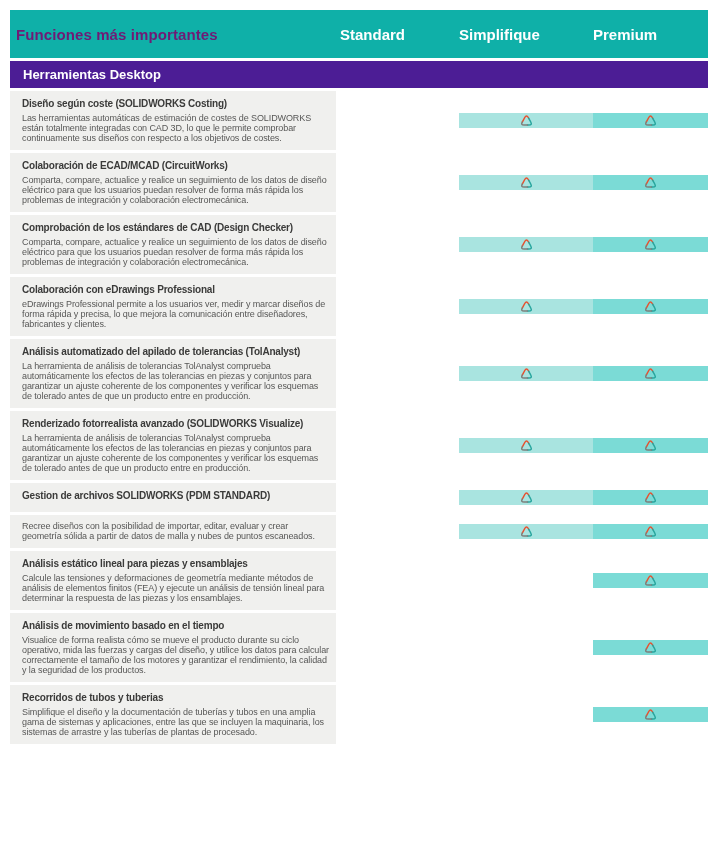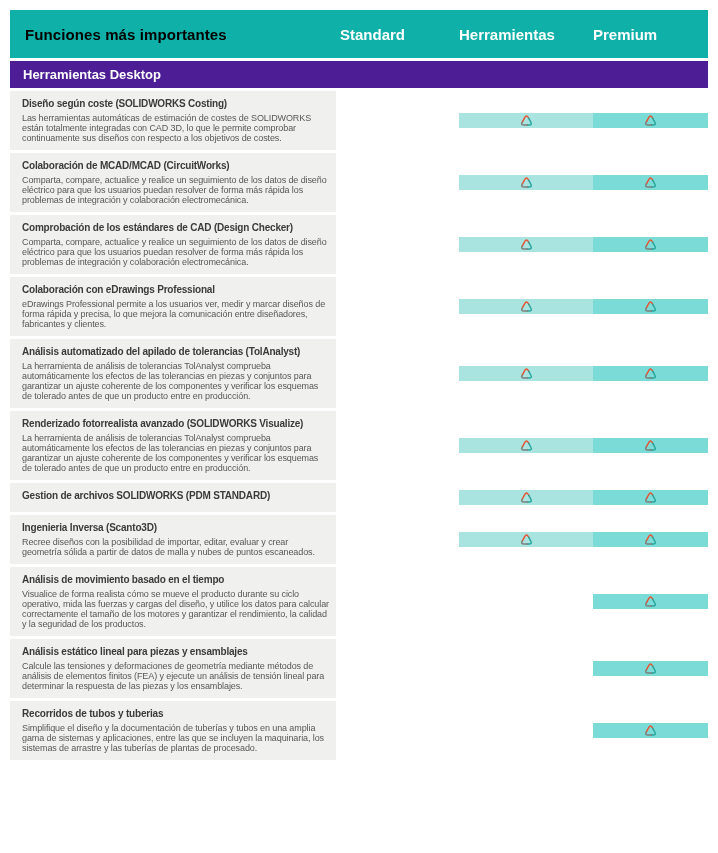--- a/index.html
+++ b/index.html
@@ -17,22 +17,22 @@
   
   .table-header {
     height: 48px;
     background: #0FB0A8;
     display: flex;
     align-items: center;
     margin-bottom: 3px;
   }
   .header-title {
     flex: 1;
-    padding-left: 15px;
-    color: #000000;
+    padding-left: 6px;
+    color: #701a75;
     font-size: 15px;
     font-weight: 600;
     letter-spacing: 0.1px;
   }
   .header-col {
     color: #ffffff;
     font-size: 15px;
     font-weight: 700;
     text-align: left;
   }
@@ -90,21 +90,21 @@
   .tri-icon { display: block; }
 </style>
 </head>
 <body>
 
 <div class="page">
 
   <div class="table-header">
     <div class="header-title">Funciones más importantes</div>
     <div class="header-col w-std">Standard</div>
-    <div class="header-col w-pro">Herramientas</div>
+    <div class="header-col w-pro">Simplifique</div>
     <div class="header-col w-prem">Premium</div>
   </div>
 
   <div class="section-banner">
     <span>Herramientas Desktop</span>
   </div>
 
   <div id="rows">
   <div class="row">
     <div class="cell-label">
@@ -123,21 +123,21 @@
           <svg viewBox="0 0 24 24" width="15" height="15" class="tri-icon">
             <path d="M 5.2 14.5 L 9.2 7.2 Q 12 2.2 14.8 7.2 L 15.6 8.6" fill="none" stroke="#E8502E" stroke-width="2.4" stroke-linecap="round"></path>
             <path d="M 15.6 8.6 L 18.8 14.4 Q 21.5 19.3 15.9 19.3 L 13.5 19.3" fill="none" stroke="#27A59D" stroke-width="2.4" stroke-linecap="round"></path>
             <path d="M 13.5 19.3 L 8.1 19.3 Q 2.5 19.3 5.2 14.5" fill="none" stroke="#7E7F7B" stroke-width="2.4" stroke-linecap="round"></path>
           </svg>
         </div>
   </div>
 
   <div class="row">
     <div class="cell-label">
-      <div class="row-title">Colaboración de MCAD/MCAD (CircuitWorks)</div>
+      <div class="row-title">Colaboración de ECAD/MCAD (CircuitWorks)</div>
       <div class="row-desc">Comparta, compare, actualice y realice un seguimiento de los datos de diseño eléctrico para que los usuarios puedan resolver de forma más rápida los problemas de integración y colaboración electromecánica.</div>
     </div>
     <div class="cell-tier bg-std w-std"></div>
     <div class="cell-tier bg-pro w-pro">
           <svg viewBox="0 0 24 24" width="15" height="15" class="tri-icon">
             <path d="M 5.2 14.5 L 9.2 7.2 Q 12 2.2 14.8 7.2 L 15.6 8.6" fill="none" stroke="#E8502E" stroke-width="2.4" stroke-linecap="round"></path>
             <path d="M 15.6 8.6 L 18.8 14.4 Q 21.5 19.3 15.9 19.3 L 13.5 19.3" fill="none" stroke="#27A59D" stroke-width="2.4" stroke-linecap="round"></path>
             <path d="M 13.5 19.3 L 8.1 19.3 Q 2.5 19.3 5.2 14.5" fill="none" stroke="#7E7F7B" stroke-width="2.4" stroke-linecap="round"></path>
           </svg>
         </div>
@@ -254,31 +254,46 @@
           <svg viewBox="0 0 24 24" width="15" height="15" class="tri-icon">
             <path d="M 5.2 14.5 L 9.2 7.2 Q 12 2.2 14.8 7.2 L 15.6 8.6" fill="none" stroke="#E8502E" stroke-width="2.4" stroke-linecap="round"></path>
             <path d="M 15.6 8.6 L 18.8 14.4 Q 21.5 19.3 15.9 19.3 L 13.5 19.3" fill="none" stroke="#27A59D" stroke-width="2.4" stroke-linecap="round"></path>
             <path d="M 13.5 19.3 L 8.1 19.3 Q 2.5 19.3 5.2 14.5" fill="none" stroke="#7E7F7B" stroke-width="2.4" stroke-linecap="round"></path>
           </svg>
         </div>
   </div>
 
   <div class="row">
     <div class="cell-label">
-      <div class="row-title">Ingenieria Inversa (Scanto3D)</div>
       <div class="row-desc">Recree diseños con la posibilidad de importar, editar, evaluar y crear geometría sólida a partir de datos de malla y nubes de puntos escaneados.</div>
     </div>
     <div class="cell-tier bg-std w-std"></div>
     <div class="cell-tier bg-pro w-pro">
           <svg viewBox="0 0 24 24" width="15" height="15" class="tri-icon">
             <path d="M 5.2 14.5 L 9.2 7.2 Q 12 2.2 14.8 7.2 L 15.6 8.6" fill="none" stroke="#E8502E" stroke-width="2.4" stroke-linecap="round"></path>
             <path d="M 15.6 8.6 L 18.8 14.4 Q 21.5 19.3 15.9 19.3 L 13.5 19.3" fill="none" stroke="#27A59D" stroke-width="2.4" stroke-linecap="round"></path>
             <path d="M 13.5 19.3 L 8.1 19.3 Q 2.5 19.3 5.2 14.5" fill="none" stroke="#7E7F7B" stroke-width="2.4" stroke-linecap="round"></path>
           </svg>
         </div>
+    <div class="cell-tier bg-prem w-prem">
+          <svg viewBox="0 0 24 24" width="15" height="15" class="tri-icon">
+            <path d="M 5.2 14.5 L 9.2 7.2 Q 12 2.2 14.8 7.2 L 15.6 8.6" fill="none" stroke="#E8502E" stroke-width="2.4" stroke-linecap="round"></path>
+            <path d="M 15.6 8.6 L 18.8 14.4 Q 21.5 19.3 15.9 19.3 L 13.5 19.3" fill="none" stroke="#27A59D" stroke-width="2.4" stroke-linecap="round"></path>
+            <path d="M 13.5 19.3 L 8.1 19.3 Q 2.5 19.3 5.2 14.5" fill="none" stroke="#7E7F7B" stroke-width="2.4" stroke-linecap="round"></path>
+          </svg>
+        </div>
+  </div>
+
+  <div class="row">
+    <div class="cell-label">
+      <div class="row-title">Análisis estático lineal para piezas y ensamblajes</div>
+      <div class="row-desc">Calcule las tensiones y deformaciones de geometría mediante métodos de análisis de elementos finitos (FEA) y ejecute un análisis de tensión lineal para determinar la respuesta de las piezas y los ensamblajes.</div>
+    </div>
+    <div class="cell-tier bg-std w-std"></div>
+    <div class="cell-tier bg-pro w-pro"></div>
     <div class="cell-tier bg-prem w-prem">
           <svg viewBox="0 0 24 24" width="15" height="15" class="tri-icon">
             <path d="M 5.2 14.5 L 9.2 7.2 Q 12 2.2 14.8 7.2 L 15.6 8.6" fill="none" stroke="#E8502E" stroke-width="2.4" stroke-linecap="round"></path>
             <path d="M 15.6 8.6 L 18.8 14.4 Q 21.5 19.3 15.9 19.3 L 13.5 19.3" fill="none" stroke="#27A59D" stroke-width="2.4" stroke-linecap="round"></path>
             <path d="M 13.5 19.3 L 8.1 19.3 Q 2.5 19.3 5.2 14.5" fill="none" stroke="#7E7F7B" stroke-width="2.4" stroke-linecap="round"></path>
           </svg>
         </div>
   </div>
 
   <div class="row">
@@ -292,36 +307,20 @@
           <svg viewBox="0 0 24 24" width="15" height="15" class="tri-icon">
             <path d="M 5.2 14.5 L 9.2 7.2 Q 12 2.2 14.8 7.2 L 15.6 8.6" fill="none" stroke="#E8502E" stroke-width="2.4" stroke-linecap="round"></path>
             <path d="M 15.6 8.6 L 18.8 14.4 Q 21.5 19.3 15.9 19.3 L 13.5 19.3" fill="none" stroke="#27A59D" stroke-width="2.4" stroke-linecap="round"></path>
             <path d="M 13.5 19.3 L 8.1 19.3 Q 2.5 19.3 5.2 14.5" fill="none" stroke="#7E7F7B" stroke-width="2.4" stroke-linecap="round"></path>
           </svg>
         </div>
   </div>
 
   <div class="row">
     <div class="cell-label">
-      <div class="row-title">Análisis estático lineal para piezas y ensamblajes</div>
-      <div class="row-desc">Calcule las tensiones y deformaciones de geometría mediante métodos de análisis de elementos finitos (FEA) y ejecute un análisis de tensión lineal para determinar la respuesta de las piezas y los ensamblajes.</div>
-    </div>
-    <div class="cell-tier bg-std w-std"></div>
-    <div class="cell-tier bg-pro w-pro"></div>
-    <div class="cell-tier bg-prem w-prem">
-          <svg viewBox="0 0 24 24" width="15" height="15" class="tri-icon">
-            <path d="M 5.2 14.5 L 9.2 7.2 Q 12 2.2 14.8 7.2 L 15.6 8.6" fill="none" stroke="#E8502E" stroke-width="2.4" stroke-linecap="round"></path>
-            <path d="M 15.6 8.6 L 18.8 14.4 Q 21.5 19.3 15.9 19.3 L 13.5 19.3" fill="none" stroke="#27A59D" stroke-width="2.4" stroke-linecap="round"></path>
-            <path d="M 13.5 19.3 L 8.1 19.3 Q 2.5 19.3 5.2 14.5" fill="none" stroke="#7E7F7B" stroke-width="2.4" stroke-linecap="round"></path>
-          </svg>
-        </div>
-  </div>
-
-  <div class="row">
-    <div class="cell-label">
       <div class="row-title">Recorridos de tubos y tuberias</div>
       <div class="row-desc">Simplifique el diseño y la documentación de tuberías y tubos en una amplia gama de sistemas y aplicaciones, entre las que se incluyen la maquinaria, los sistemas de arrastre y las tuberías de plantas de procesado.</div>
     </div>
     <div class="cell-tier bg-std w-std"></div>
     <div class="cell-tier bg-pro w-pro"></div>
     <div class="cell-tier bg-prem w-prem">
           <svg viewBox="0 0 24 24" width="15" height="15" class="tri-icon">
             <path d="M 5.2 14.5 L 9.2 7.2 Q 12 2.2 14.8 7.2 L 15.6 8.6" fill="none" stroke="#E8502E" stroke-width="2.4" stroke-linecap="round"></path>
             <path d="M 15.6 8.6 L 18.8 14.4 Q 21.5 19.3 15.9 19.3 L 13.5 19.3" fill="none" stroke="#27A59D" stroke-width="2.4" stroke-linecap="round"></path>
             <path d="M 13.5 19.3 L 8.1 19.3 Q 2.5 19.3 5.2 14.5" fill="none" stroke="#7E7F7B" stroke-width="2.4" stroke-linecap="round"></path>

